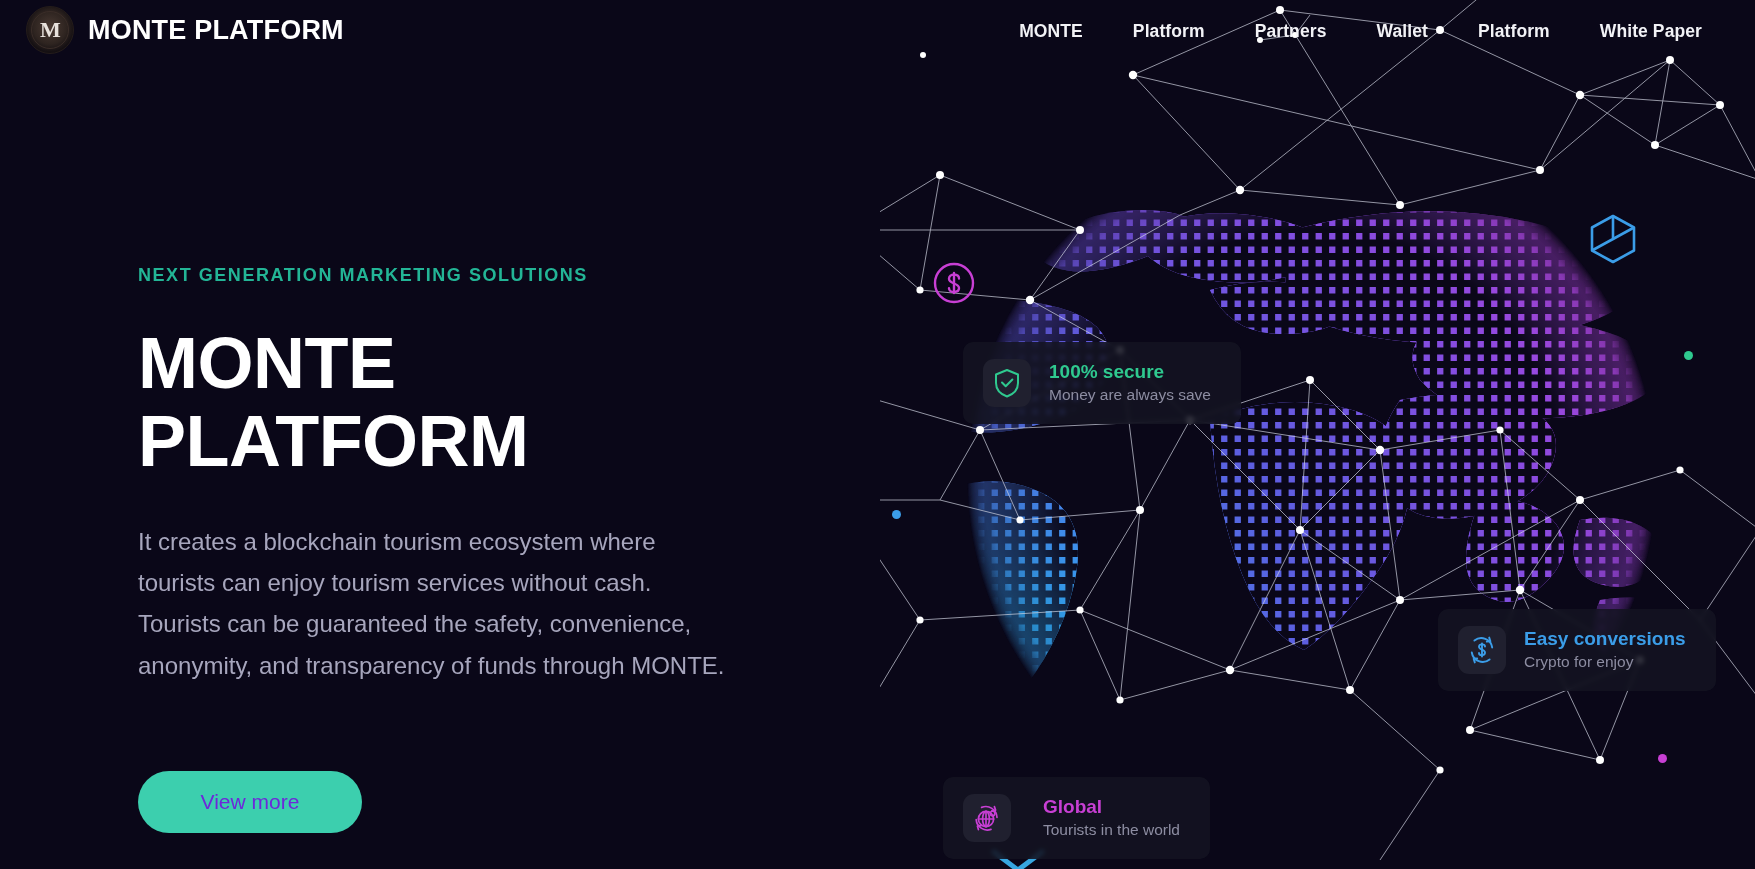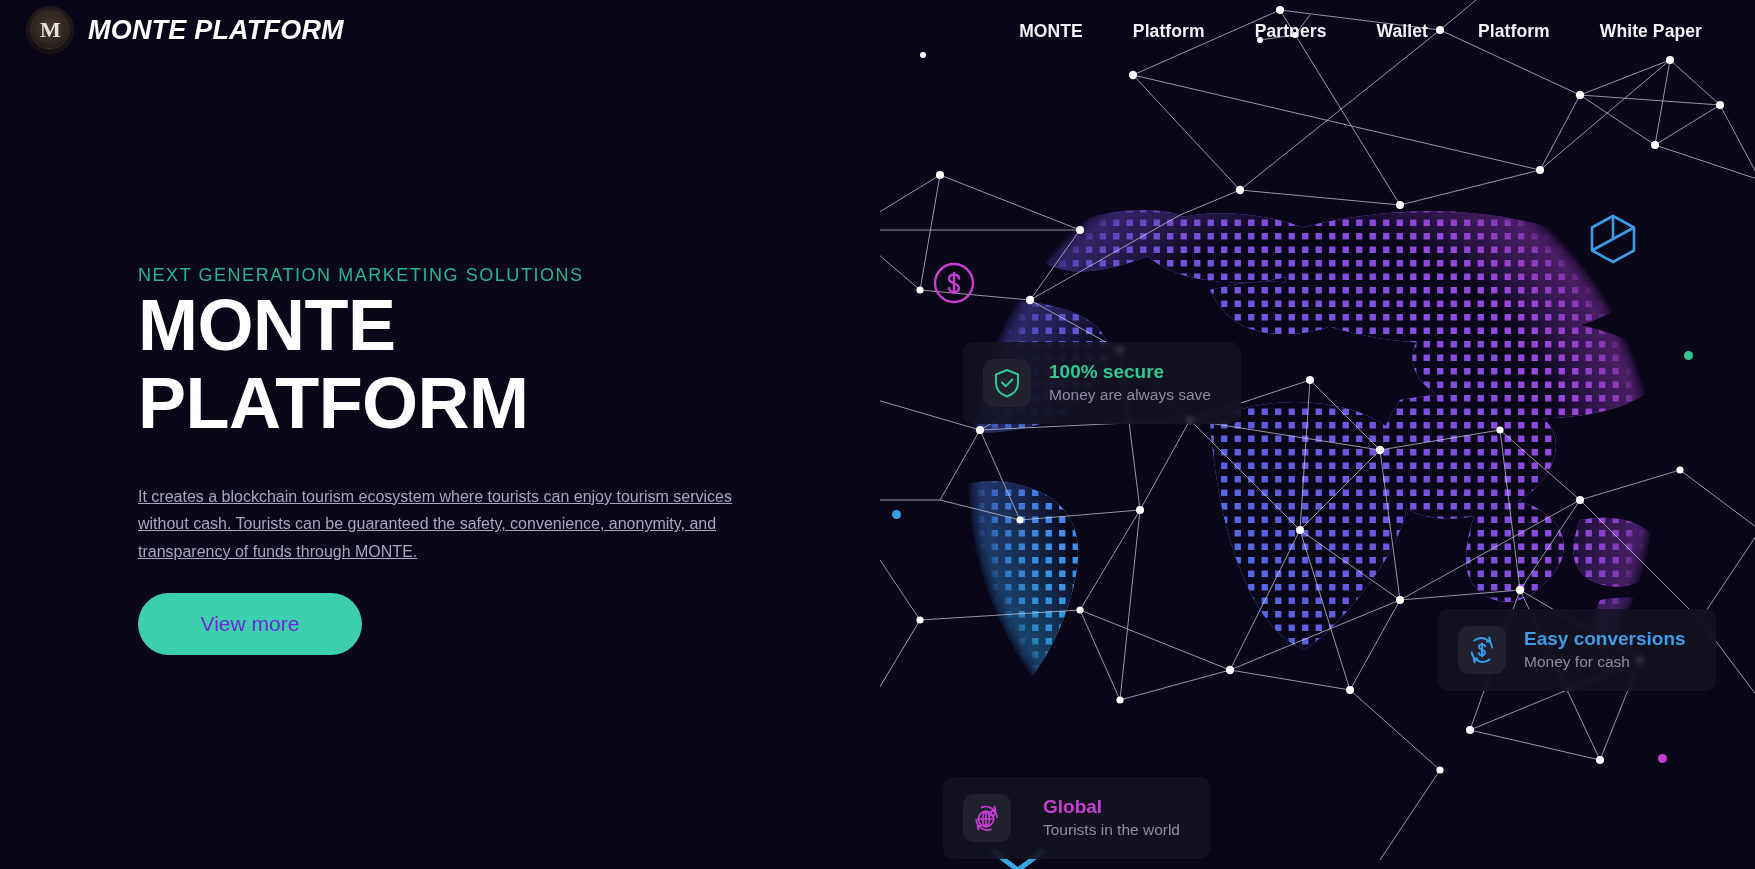--- a/index.html
+++ b/index.html
@@ -41,46 +41,46 @@
     border:1px solid #3a2d28;
   }
   .logo-coin .m {
     font-family:"Liberation Serif", serif;
     font-weight:bold; font-size:22px; color:#e8e2dd;
     line-height:1; position:relative; z-index:2;
     letter-spacing:-1px;
   }
   .brand-name {
     font-size:27px; font-weight:bold; color:#ffffff;
-    letter-spacing:0.2px; white-space:nowrap;font-style:italic;
+    letter-spacing:0.2px; white-space:nowrap;
   }
   .nav {
     position:absolute; right:28px; top:0; height:62px;
     display:flex; align-items:center; gap:0;
   }
   .nav a {
     color:#f2f2f6; font-size:17.5px; font-weight:600;
     text-decoration:none; padding:0 25px;
     white-space:nowrap; letter-spacing:0.1px;
   }
 
   
   .hero-left { position:absolute; left:138px; top:265px; width:640px; z-index:30; }
   .eyebrow {
-    color:#23b596; font-size:18px; font-weight:normal;
-    letter-spacing:1.55px; white-space:nowrap;
+    color:#23b596; font-size:18px; font-weight:bold;
+    letter-spacing:1.55px; margin-bottom:38px; white-space:nowrap;
   }
   .headline {
     color:#ffffff; font-size:72px; font-weight:bold;
     line-height:1.09; letter-spacing:-0.5px; margin-bottom:40px;
   }
   .headline .l2 { display:block; }
   .lede {
-    color:#a7a6bd; font-size:16px; line-height:1.72;
-    max-width:600px; margin-bottom:28px;text-decoration:underline;
+    color:#a7a6bd; font-size:24px; line-height:1.72;
+    max-width:600px; margin-bottom:85px;
   }
   .cta {
     display:inline-flex; align-items:center; justify-content:center;
     background:#3ccfae; color:#6d28d9;
     border:none; border-radius:40px;
     width:224px; height:62px;
     font-size:21px; font-family:"Liberation Sans", sans-serif;
     cursor:pointer;
   }
 
@@ -331,21 +331,21 @@
         <path d="M25.2 12.5 A11 11 0 0 0 7.4 5.6"></path>
         <path d="M4.8 17.5 A11 11 0 0 0 22.6 24.4"></path>
         <path d="M22.2 2.6 L23.4 6.2 L19.8 6.6"></path>
         <path d="M7.8 27.4 L6.6 23.8 L10.2 23.4"></path>
         <path d="M15 8.4 V21.6"></path>
         <path d="M18 11.6 C18 10.2 16.6 9.4 15 9.4 C13.4 9.4 12 10.2 12 11.8 C12 15 18 14.2 18 17.6 C18 19.3 16.6 20.2 15 20.2 C13.4 20.2 12 19.3 12 17.9"></path>
       </svg>
     </span>
     <span>
       <span class="ftitle" style="display:block">Easy conversions</span>
-      <span class="fsub" style="display:block">Money for cash</span>
+      <span class="fsub" style="display:block">Crypto for enjoy</span>
     </span>
   </div>
 
   <div class="fcard" id="card-global">
     <span class="ibox">
       <svg width="30" height="30" viewBox="0 0 30 30" fill="none" stroke="#c83fd4" stroke-width="1.7" stroke-linecap="round" stroke-linejoin="round">
         <circle cx="14" cy="16" r="7.6"></circle>
         <path d="M6.4 16 H21.6"></path>
         <ellipse cx="14" cy="16" rx="3.4" ry="7.6"></ellipse>
         <path d="M14 8.4 V23.6"></path>

